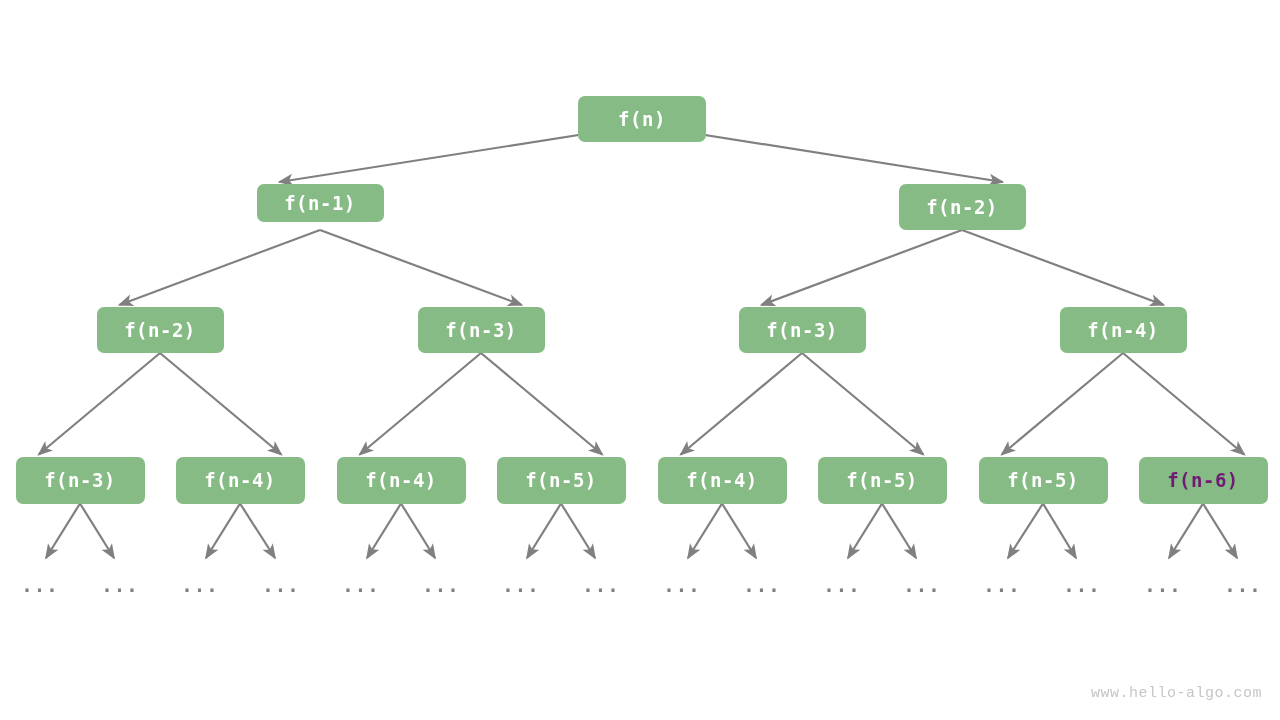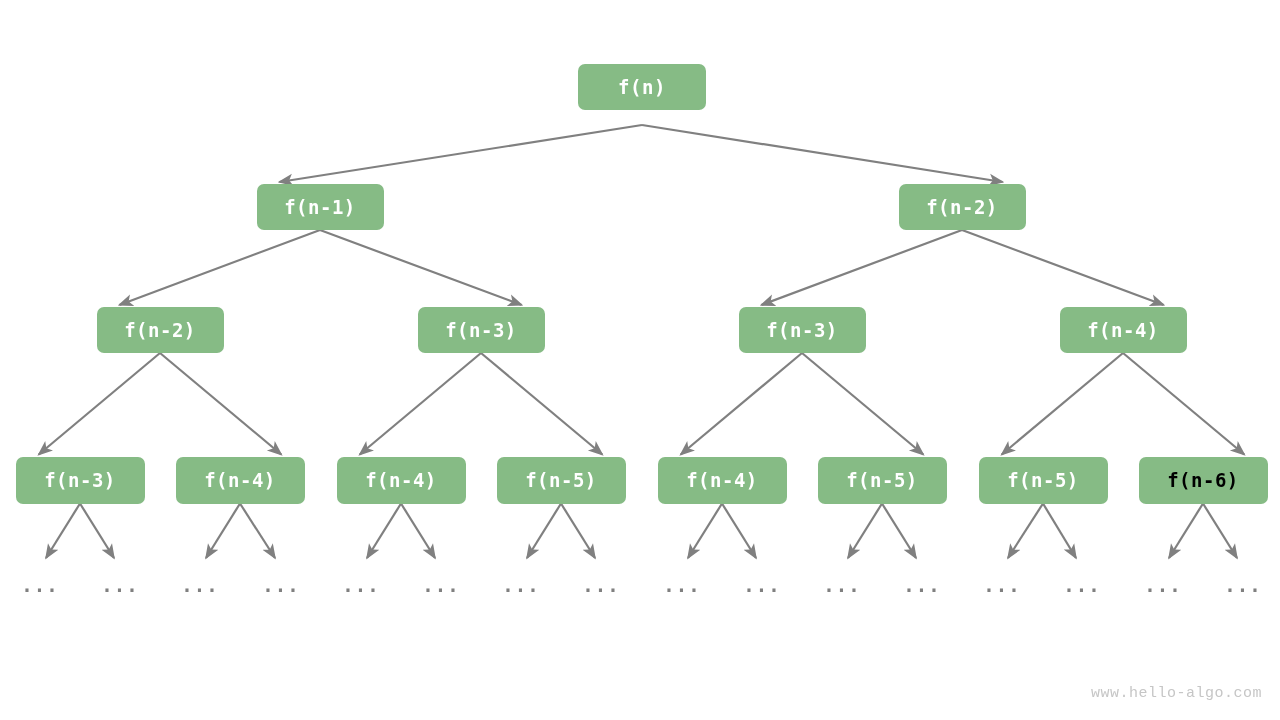--- a/index.html
+++ b/index.html
@@ -99,24 +99,24 @@
         <line x1="882" y1="503.5" x2="848" y2="558" stroke="#808080" stroke-width="2.2" marker-end="url(#arrowhead)"></line>
         <line x1="882" y1="503.5" x2="916" y2="558" stroke="#808080" stroke-width="2.2" marker-end="url(#arrowhead)"></line>
         <line x1="1043" y1="503.5" x2="1008" y2="558" stroke="#808080" stroke-width="2.2" marker-end="url(#arrowhead)"></line>
         <line x1="1043" y1="503.5" x2="1076" y2="558" stroke="#808080" stroke-width="2.2" marker-end="url(#arrowhead)"></line>
         <line x1="1203" y1="503.5" x2="1169" y2="558" stroke="#808080" stroke-width="2.2" marker-end="url(#arrowhead)"></line>
         <line x1="1203" y1="503.5" x2="1237" y2="558" stroke="#808080" stroke-width="2.2" marker-end="url(#arrowhead)"></line>
       </g>
   </svg>
 
   <div id="node-layer">
-      <div class="node" style="left: 578px; top: 64px; width: 128px; height: 46px; background: rgb(134, 187, 133); color: rgb(255, 255, 255);">
+      <div class="node" style="left: 578px; top: 96px; width: 128px; height: 46px; background: rgb(134, 187, 133); color: rgb(255, 255, 255);">
         <span>f(n)</span>
       </div>
-      <div class="node" style="left: 256.5px; top: 184px; width: 127px; height: 46px; background: rgb(134, 187, 133); color: rgb(255, 255, 255);">
+      <div class="node" style="left: 256.5px; top: 184px; width: 127px; height: 38px; background: rgb(134, 187, 133); color: rgb(255, 255, 255);">
         <span>f(n-1)</span>
       </div>
       <div class="node" style="left: 898.5px; top: 184px; width: 127px; height: 46px; background: rgb(134, 187, 133); color: rgb(255, 255, 255);">
         <span>f(n-2)</span>
       </div>
       <div class="node" style="left: 96.5px; top: 307px; width: 127px; height: 46px; background: rgb(134, 187, 133); color: rgb(255, 255, 255);">
         <span>f(n-2)</span>
       </div>
       <div class="node" style="left: 417.5px; top: 307px; width: 127px; height: 46px; background: rgb(134, 187, 133); color: rgb(255, 255, 255);">
         <span>f(n-3)</span>
@@ -141,21 +141,21 @@
       </div>
       <div class="node" style="left: 657.5px; top: 456.5px; width: 129px; height: 47px; background: rgb(134, 187, 133); color: rgb(255, 255, 255);">
         <span>f(n-4)</span>
       </div>
       <div class="node" style="left: 817.5px; top: 456.5px; width: 129px; height: 47px; background: rgb(134, 187, 133); color: rgb(255, 255, 255);">
         <span>f(n-5)</span>
       </div>
       <div class="node" style="left: 978.5px; top: 456.5px; width: 129px; height: 47px; background: rgb(134, 187, 133); color: rgb(255, 255, 255);">
         <span>f(n-5)</span>
       </div>
-      <div class="node" style="left: 1138.5px; top: 456.5px; width: 129px; height: 47px; background: rgb(134, 187, 133); color: #000000;">
+      <div class="node" style="left: 1138.5px; top: 456.5px; width: 129px; height: 47px; background: rgb(134, 187, 133); color: #701a75;">
         <span>f(n-6)</span>
       </div>
     </div>
   <div id="ellipsis-layer">
       <div class="ellipsis" style="left: 40px; top: 585px; color: rgb(128, 128, 128);">...</div>
       <div class="ellipsis" style="left: 120px; top: 585px; color: rgb(128, 128, 128);">...</div>
       <div class="ellipsis" style="left: 200px; top: 585px; color: rgb(128, 128, 128);">...</div>
       <div class="ellipsis" style="left: 281px; top: 585px; color: rgb(128, 128, 128);">...</div>
       <div class="ellipsis" style="left: 361px; top: 585px; color: rgb(128, 128, 128);">...</div>
       <div class="ellipsis" style="left: 441px; top: 585px; color: rgb(128, 128, 128);">...</div>

